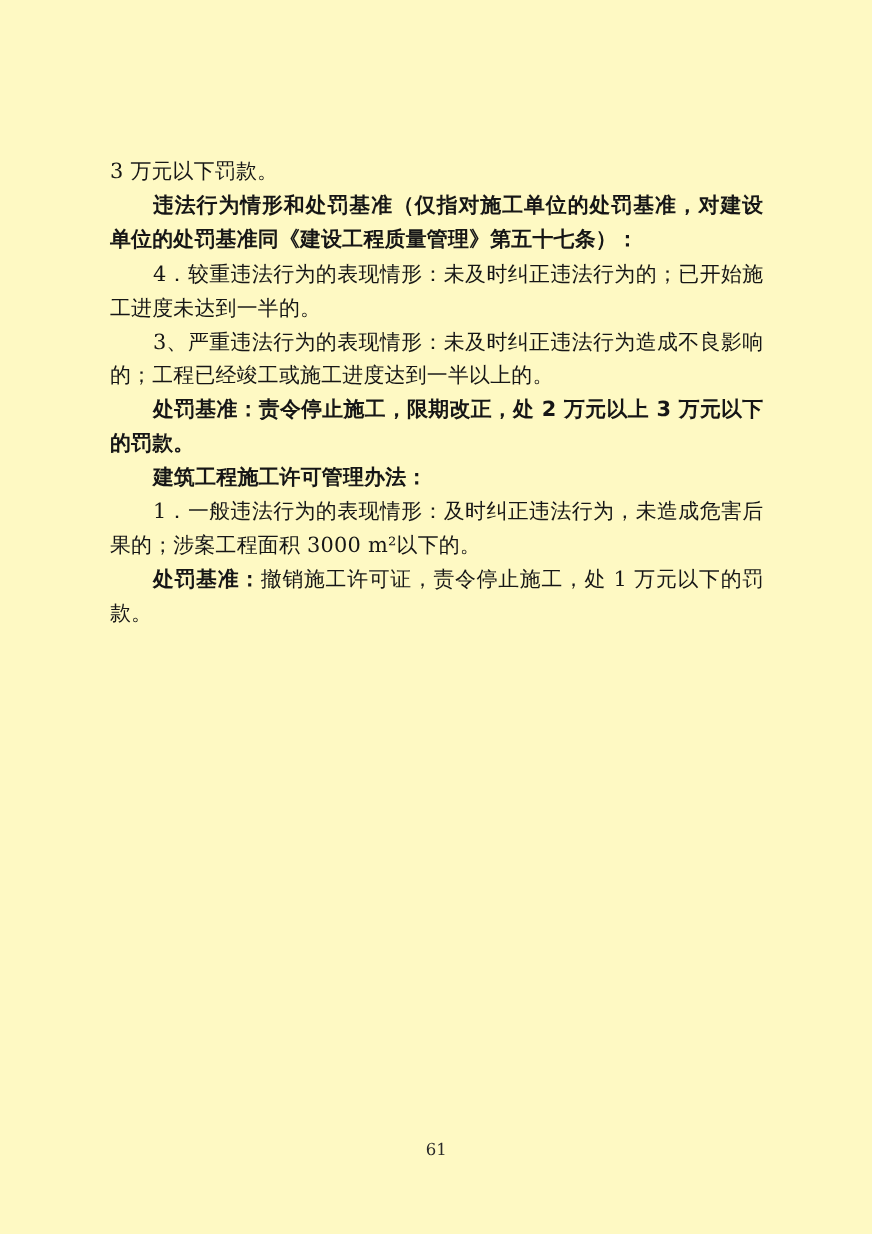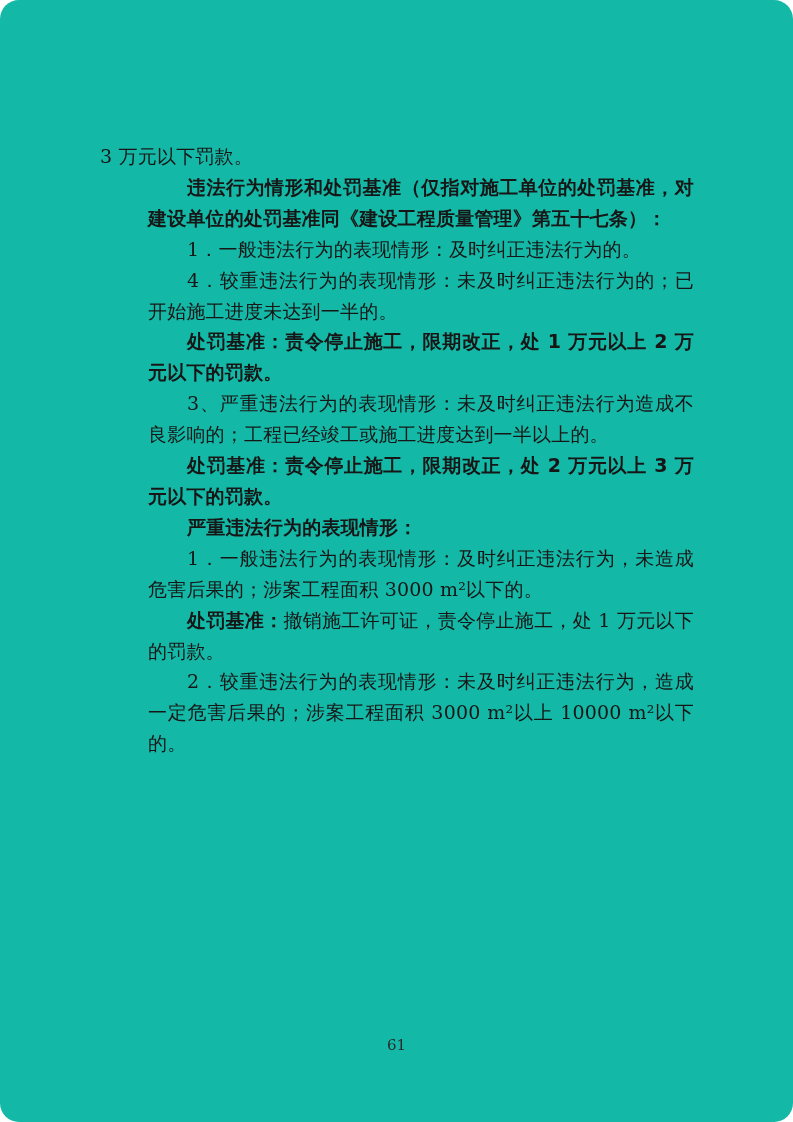--- a/index.html
+++ b/index.html
@@ -4,43 +4,41 @@
 <style>
   html, body {
     margin: 0;
     padding: 0;
     background: #ffffff;
   }
   .page {
     position: relative;
     width: 793px;
     height: 1122px;
-    background: #14b8a6;
+    background: #fef9c3;
     overflow: hidden;
     font-family: "DejaVu Serif", "Liberation Serif", serif;
     color: #161616;
-    border-radius: 19px;
   }
   .content {
     position: absolute;
     left: 100px;
     top: 141px;
     width: 594px;
   }
   .para {
     margin: 0;
     font-size: 19px;
     line-height: 30.9px;
     text-align: justify;
     letter-spacing: 0.2px;
     word-break: break-all;
   }
   .para.indent {
     text-indent: 39px;
-    margin-left: 48px;
   }
   .run { font-weight: normal; }
   .run.bold {
     font-weight: 700;
     font-family: "DejaVu Sans", "Liberation Sans", sans-serif;
   }
   .footer {
     position: absolute;
     top: 1036px;
     left: 0;
@@ -51,24 +49,21 @@
     font-family: "DejaVu Serif", "Liberation Serif", serif;
   }
 </style>
 </head>
 <body>
 
 <div class="page">
   <div class="content" id="doc-body">
       <p class="para"><span class="run">3 万元以下罚款。</span></p>
       <p class="para indent"><span class="run bold">违法行为情形和处罚基准（仅指对施工单位的处罚基准，对建设单位的处罚基准同《建设工程质量管理》第五十七条）：</span></p>
-      <p class="para indent"><span class="run">1．一般违法行为的表现情形：及时纠正违法行为的。</span></p>
       <p class="para indent"><span class="run">4．较重违法行为的表现情形：未及时纠正违法行为的；已开始施工进度未达到一半的。</span></p>
-      <p class="para indent"><span class="run bold">处罚基准：责令停止施工，限期改正，处 1 万元以上 2 万元以下的罚款。</span></p>
       <p class="para indent"><span class="run">3、严重违法行为的表现情形：未及时纠正违法行为造成不良影响的；工程已经竣工或施工进度达到一半以上的。</span></p>
       <p class="para indent"><span class="run bold">处罚基准：责令停止施工，限期改正，处 2 万元以上 3 万元以下的罚款。</span></p>
-      <p class="para indent"><span class="run bold">严重违法行为的表现情形：</span></p>
+      <p class="para indent"><span class="run bold">建筑工程施工许可管理办法：</span></p>
       <p class="para indent"><span class="run">1．一般违法行为的表现情形：及时纠正违法行为，未造成危害后果的；涉案工程面积 3000 m²以下的。</span></p>
       <p class="para indent"><span class="run bold">处罚基准：</span><span class="run">撤销施工许可证，责令停止施工，处 1 万元以下的罚款。</span></p>
-      <p class="para indent"><span class="run">2．较重违法行为的表现情形：未及时纠正违法行为，造成一定危害后果的；涉案工程面积 3000 m²以上 10000 m²以下的。</span></p>
     </div>
   <div class="footer">61</div>
 </div>
 
 </body></html>

